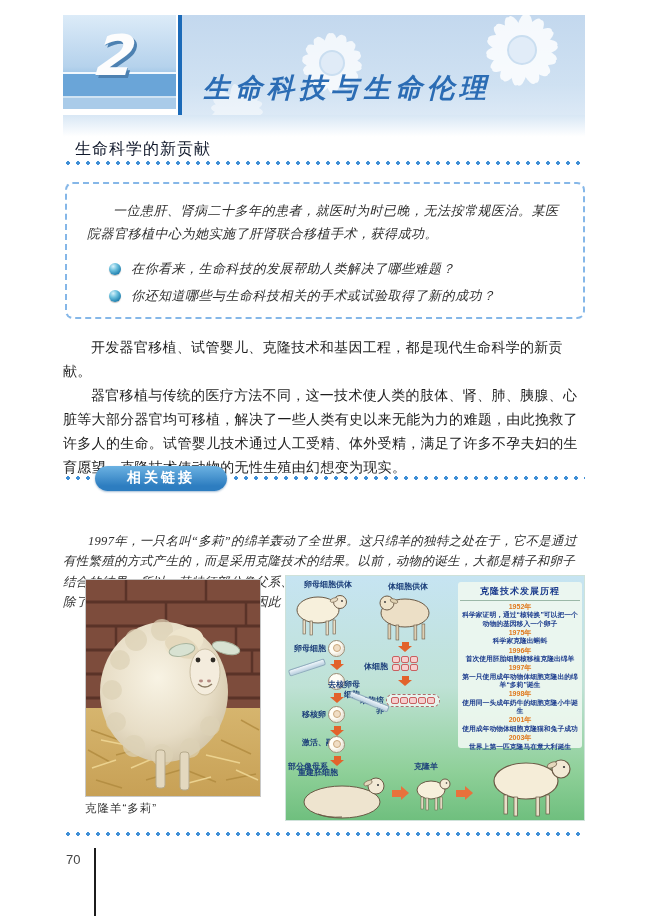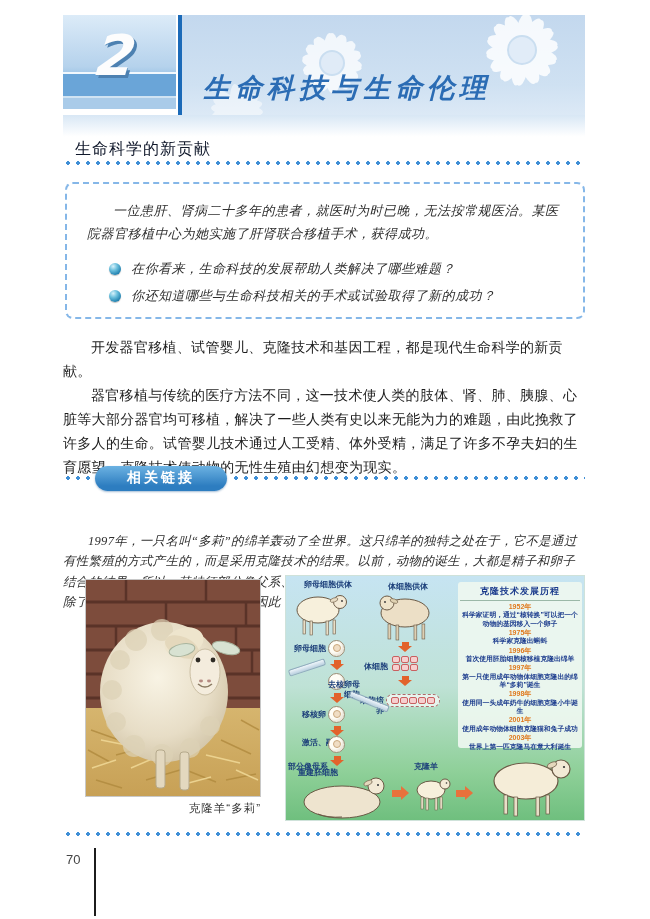--- a/index.html
+++ b/index.html
@@ -75,21 +75,21 @@
     background:linear-gradient(180deg,#6cb2e2 0%,#2d7dc0 80%);
     color:#ffffff; font-size:14px; font-weight:bold; letter-spacing:3px;
     box-shadow:0 1px 2px rgba(30,90,150,.4);
   }
   .related-text { position:absolute; left:63px; top:497px; width:524px;
     font-family:"Liberation Serif", serif; font-style:italic;
     font-size:12.5px; line-height:1.62; color:#2e2e2e; text-indent:2em; letter-spacing:.3px;margin-top:34px; }
   
   .photo-frame { position:absolute; left:85px; top:579px; width:176px; height:218px;
     border:1px solid #c8c8c8; overflow:hidden; }
-  .photo-caption { position:absolute; left:85px; top:801px; width:176px; text-align:right;
+  .photo-caption { position:absolute; left:85px; top:801px; width:176px; text-align:left;
     font-size:11.5px; color:#333; letter-spacing:1px; }
   
   .diagram { position:absolute; left:285px; top:575px; width:300px; height:246px;
     background:linear-gradient(180deg,#c6e4f2 0%,#bfe2d6 45%,#8fd099 80%,#6fbf7e 100%);
     border:1px solid #cfe2da; overflow:hidden; }
   .dlabel { position:absolute; font-size:8px; font-weight:bold; color:#1c3f7a; line-height:1.2; }
   .dlabel-r { text-align:right; }
   .ovum { position:absolute; width:17px; height:17px; border-radius:50%;
     background:#fffdf6; border:1px solid #9a8c74; box-shadow:inset -2px -2px 2px rgba(120,100,70,.15); }
   .ovum.nuc::after { content:""; position:absolute; left:4px; top:3px; width:6px; height:6px;

